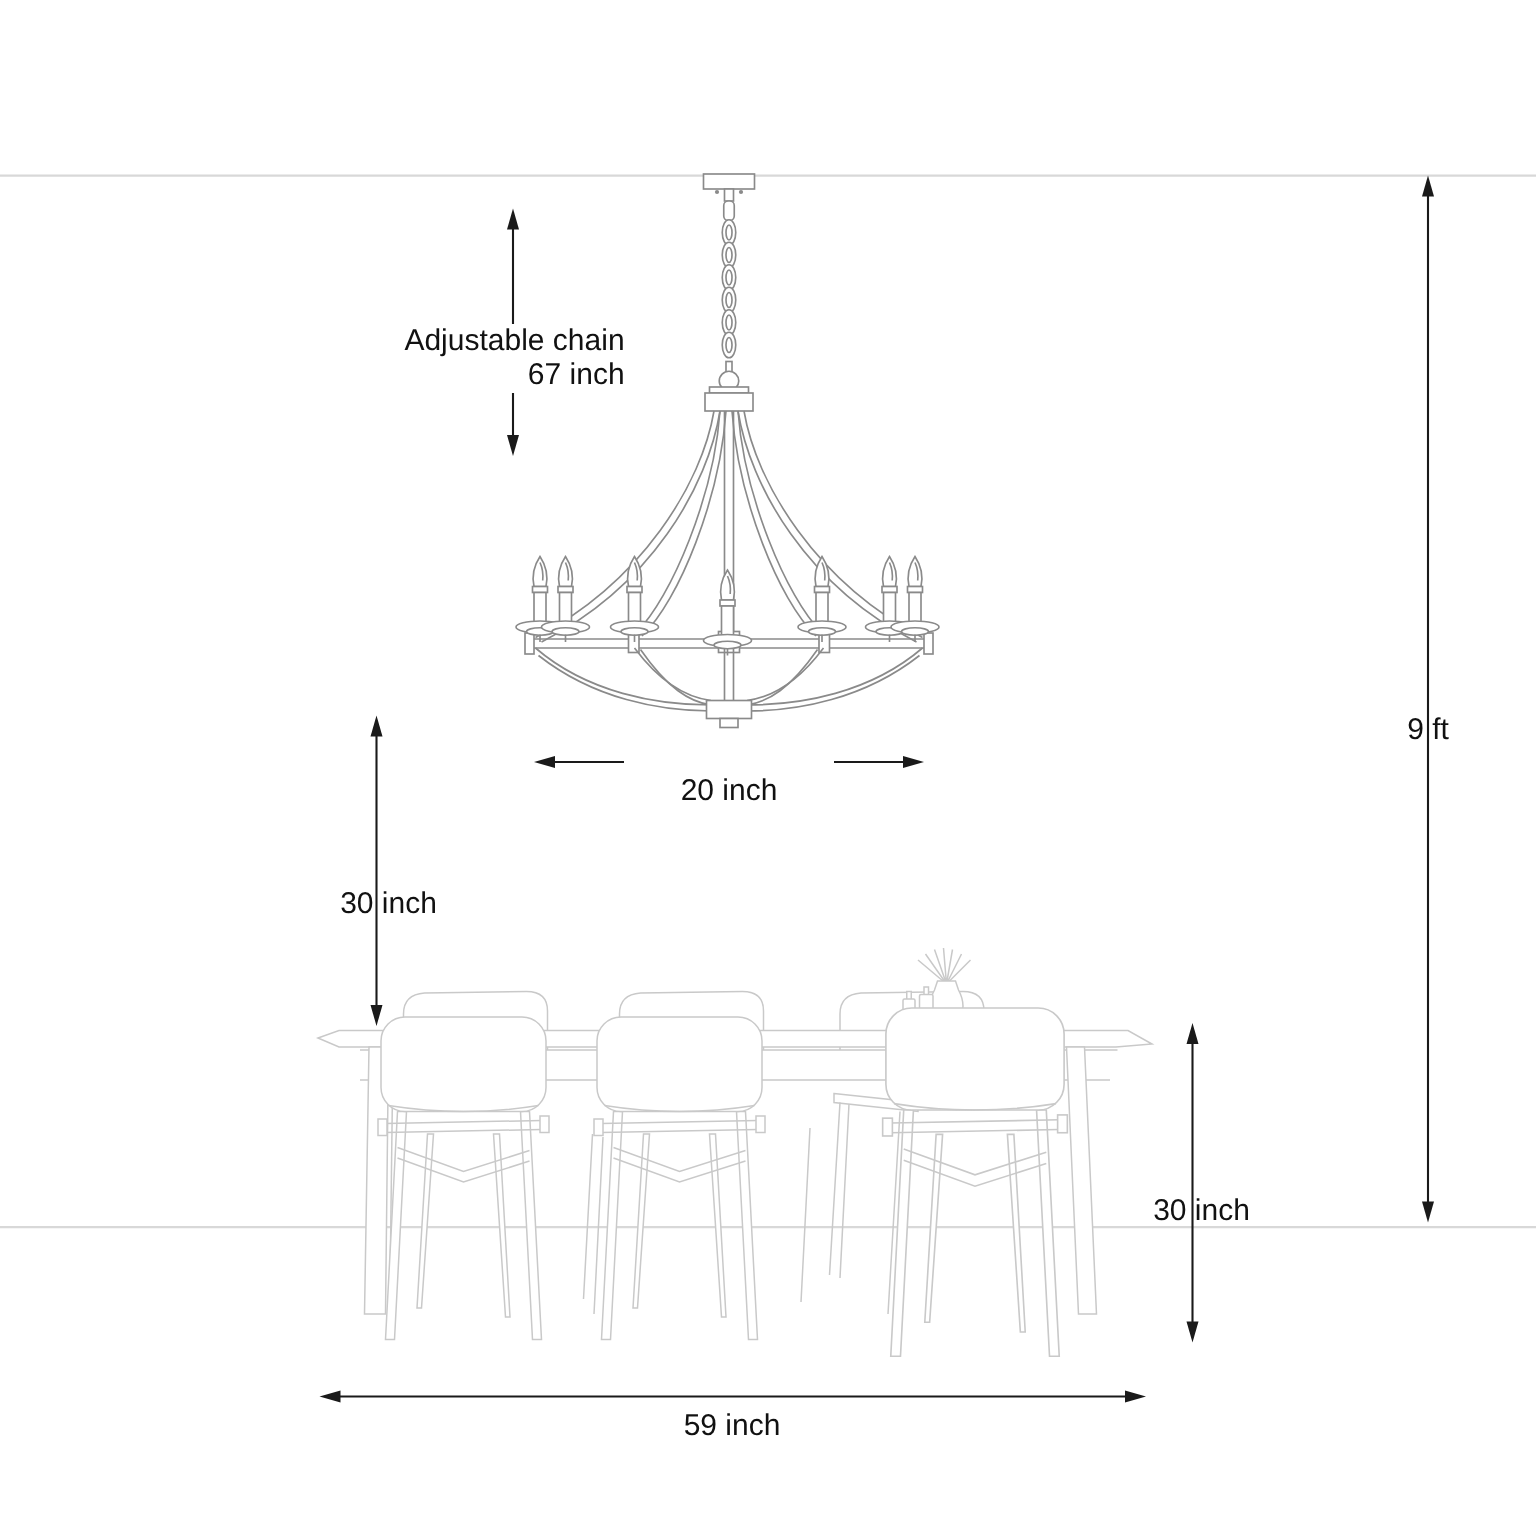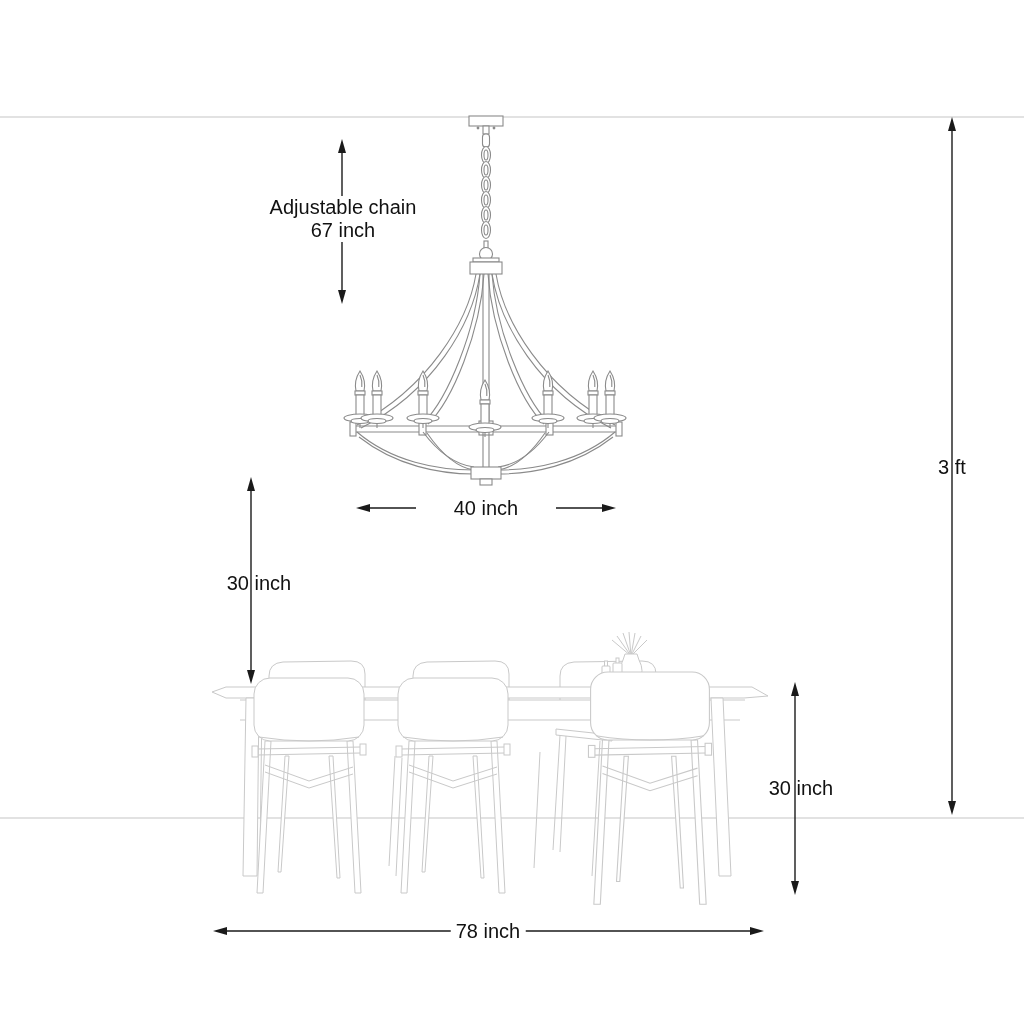--- a/index.html
+++ b/index.html
@@ -5,21 +5,21 @@
   html,body{margin:0;padding:0;}
   body{background:var(--background,#fff);font-family:"Liberation Sans",sans-serif;}
   .canvas{position:relative;width:1024px;height:1024px;background:var(--background,#fff);overflow:hidden;}
   svg{position:absolute;left:0;top:0;}
   .room{stroke:var(--room-line,#d8d8d8);fill:none;stroke-width:1.5;}
   .furn{stroke:var(--furniture-line,#c9c9c9);stroke-width:1;fill:none;}
   .fix{stroke:var(--fixture-line,#8a8a8a);stroke-width:1.1;fill:none;}
   .dim{stroke:var(--dimension-line,#1a1a1a);stroke-width:1.4;fill:none;}
   .dim-head{fill:var(--dimension-line,#1a1a1a);stroke:none;}
   .label{position:absolute;transform:translate(-50%,-50%);font-size:20px;line-height:23px;
-         color:var(--label-text,#111);text-align:center;white-space:nowrap;}
+         color:var(--label-text,#111);text-align:right;white-space:nowrap;margin-top:20px;}
   .label.bg{background:var(--background,#fff);padding:0 5px;}
 </style>
 </head>
 <body>
 
 <div class="canvas">
 
 <svg width="1024" height="1024" viewBox="0 0 1024 1024">
   <defs>
 
@@ -193,19 +193,19 @@
     </g>
     <g>
       <path class="dim" d="M226,931 L751,931"></path>
       <polygon class="dim-head" points="213,931 227,927 227,935"></polygon>
       <polygon class="dim-head" points="764,931 750,927 750,935"></polygon>
     </g>
   </g>
 </svg>
 
 <div class="label bg" style="left:343px;top:219px;"><span>Adjustable chain</span><br><span>67 inch</span></div>
-<div class="label" style="left:486px;top:508px;">40 inch</div>
+<div class="label" style="left:486px;top:508px;">20 inch</div>
 <div class="label" style="left:259px;top:583px;">30 inch</div>
-<div class="label" style="left:952px;top:467px;">3 ft</div>
+<div class="label" style="left:952px;top:467px;">9 ft</div>
 <div class="label" style="left:801px;top:788px;">30 inch</div>
-<div class="label bg" style="left:488px;top:931px;">78 inch</div>
+<div class="label bg" style="left:488px;top:931px;">59 inch</div>
 
 </div>
 
 </body></html>

